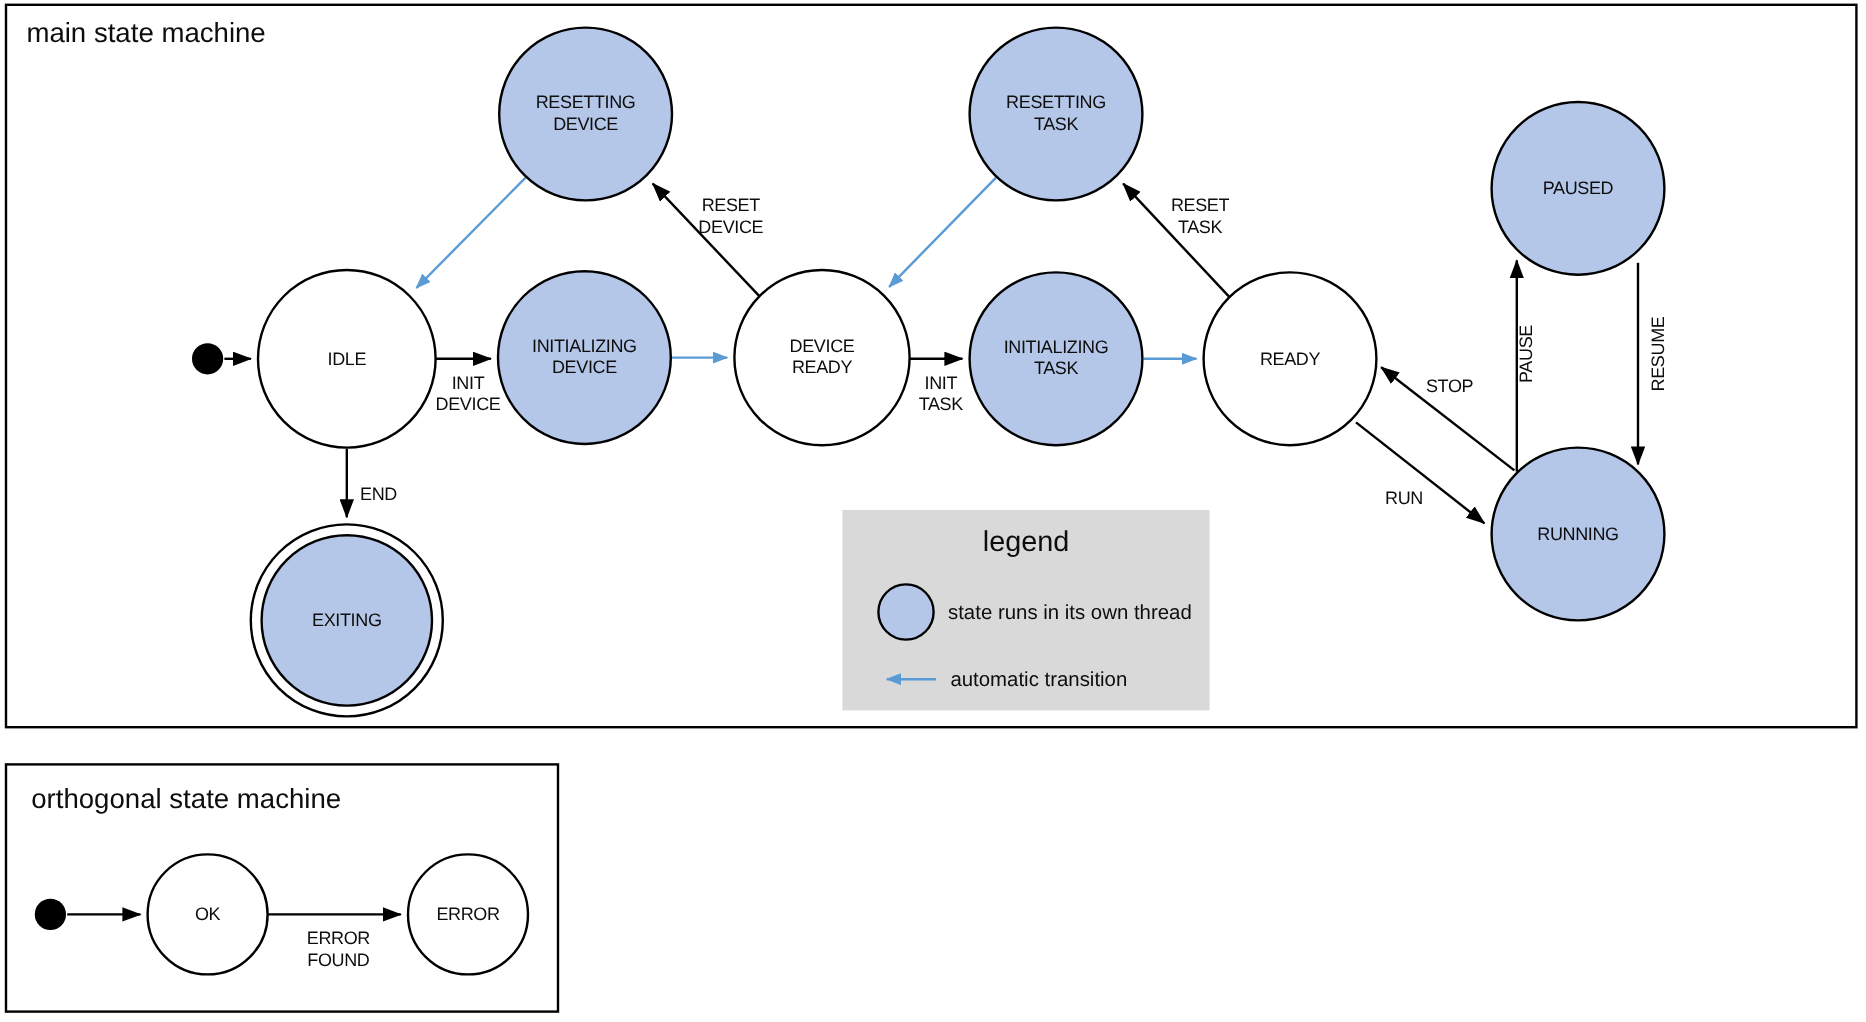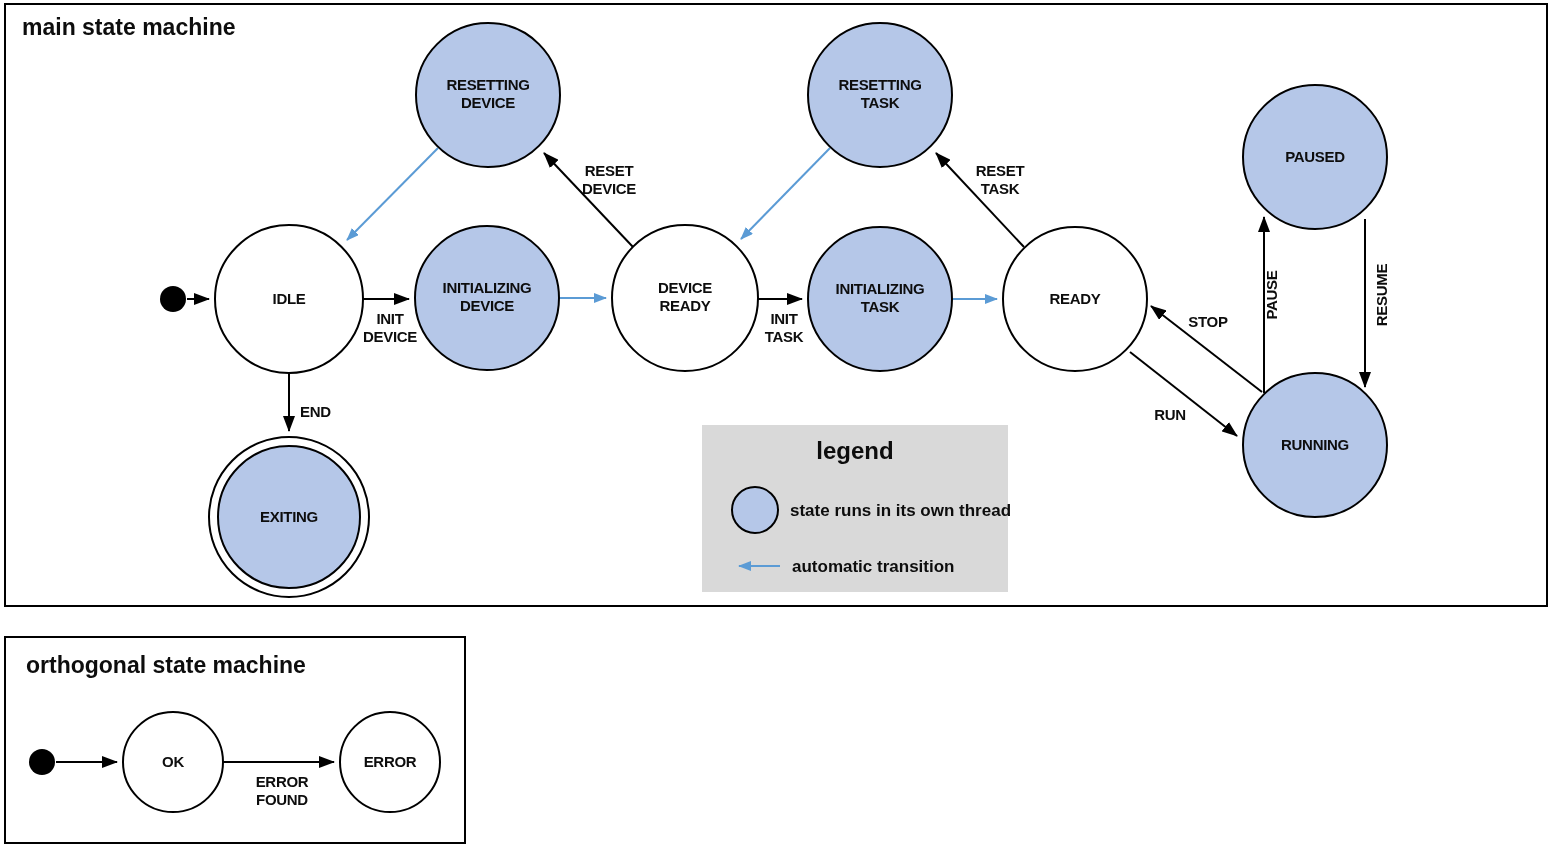--- a/index.html
+++ b/index.html
@@ -2,21 +2,21 @@
 <html style="--state-fill: #b5c7e8; --auto-transition: #5b9bd5; --legend-bg: #d9d9d9; --stroke: #000000;"><head>
 <meta charset="utf-8">
 <style>
   :root{
     --state-fill:#b5c7e8;
     --auto-transition:#5b9bd5;
     --legend-bg:#d9d9d9;
     --stroke:#000000;
   }
   html,body{margin:0;padding:0;background:#ffffff;}
-  .stage{position:relative;width:1555px;height:852px;background:#fff;font-weight:bold;}
+  .stage{position:relative;width:1555px;height:852px;background:#fff;}
   svg{position:absolute;left:0;top:0;}
   svg text{
     font-family:"Liberation Sans", sans-serif;
     fill:#0d0d0d;
   }
   .box{fill:#ffffff;stroke:var(--stroke);stroke-width:2;}
   .legend-rect{fill:var(--legend-bg);stroke:none;}
   .state{fill:#ffffff;stroke:var(--stroke);stroke-width:2;}
   .state.threaded{fill:var(--state-fill);}
   .dot{fill:var(--stroke);}

